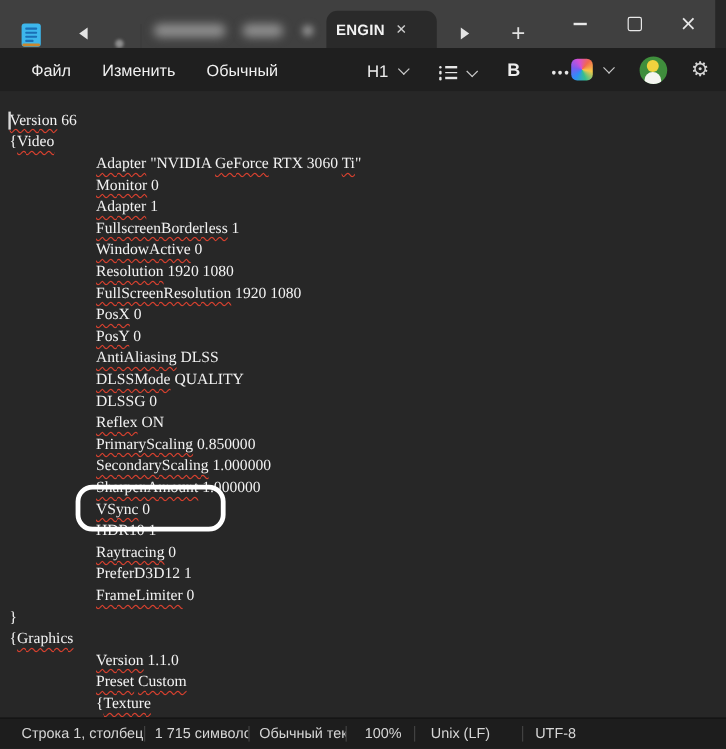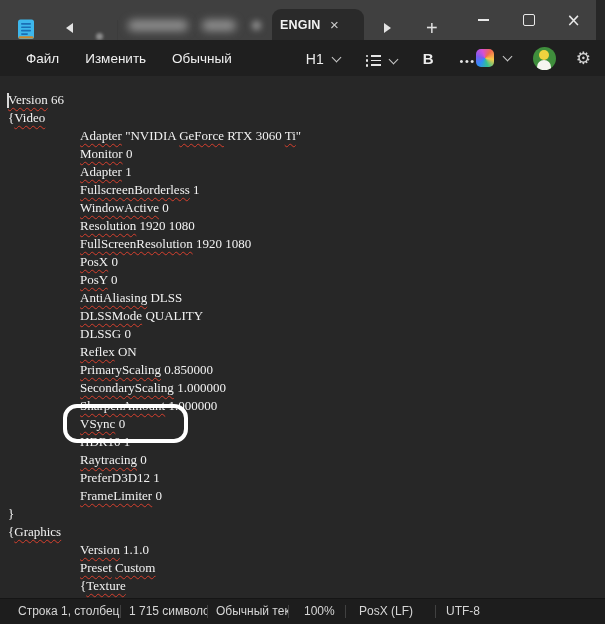--- a/index.html
+++ b/index.html
@@ -241,16 +241,16 @@
 
 <div class="statusbar">
   <div class="sb-cell c1">Строка 1, столбец 1</div>
   <div class="sb-div"></div>
   <div class="sb-cell c2">1 715 символов</div>
   <div class="sb-div"></div>
   <div class="sb-cell c3">Обычный текст</div>
   <div class="sb-div"></div>
   <div class="sb-cell c4">100%</div>
   <div class="sb-div"></div>
-  <div class="sb-cell c5">PosX (LF)</div>
+  <div class="sb-cell c5">Unix (LF)</div>
   <div class="sb-div"></div>
   <div class="sb-cell c6">UTF-8</div>
 </div>
 
 </body></html>

